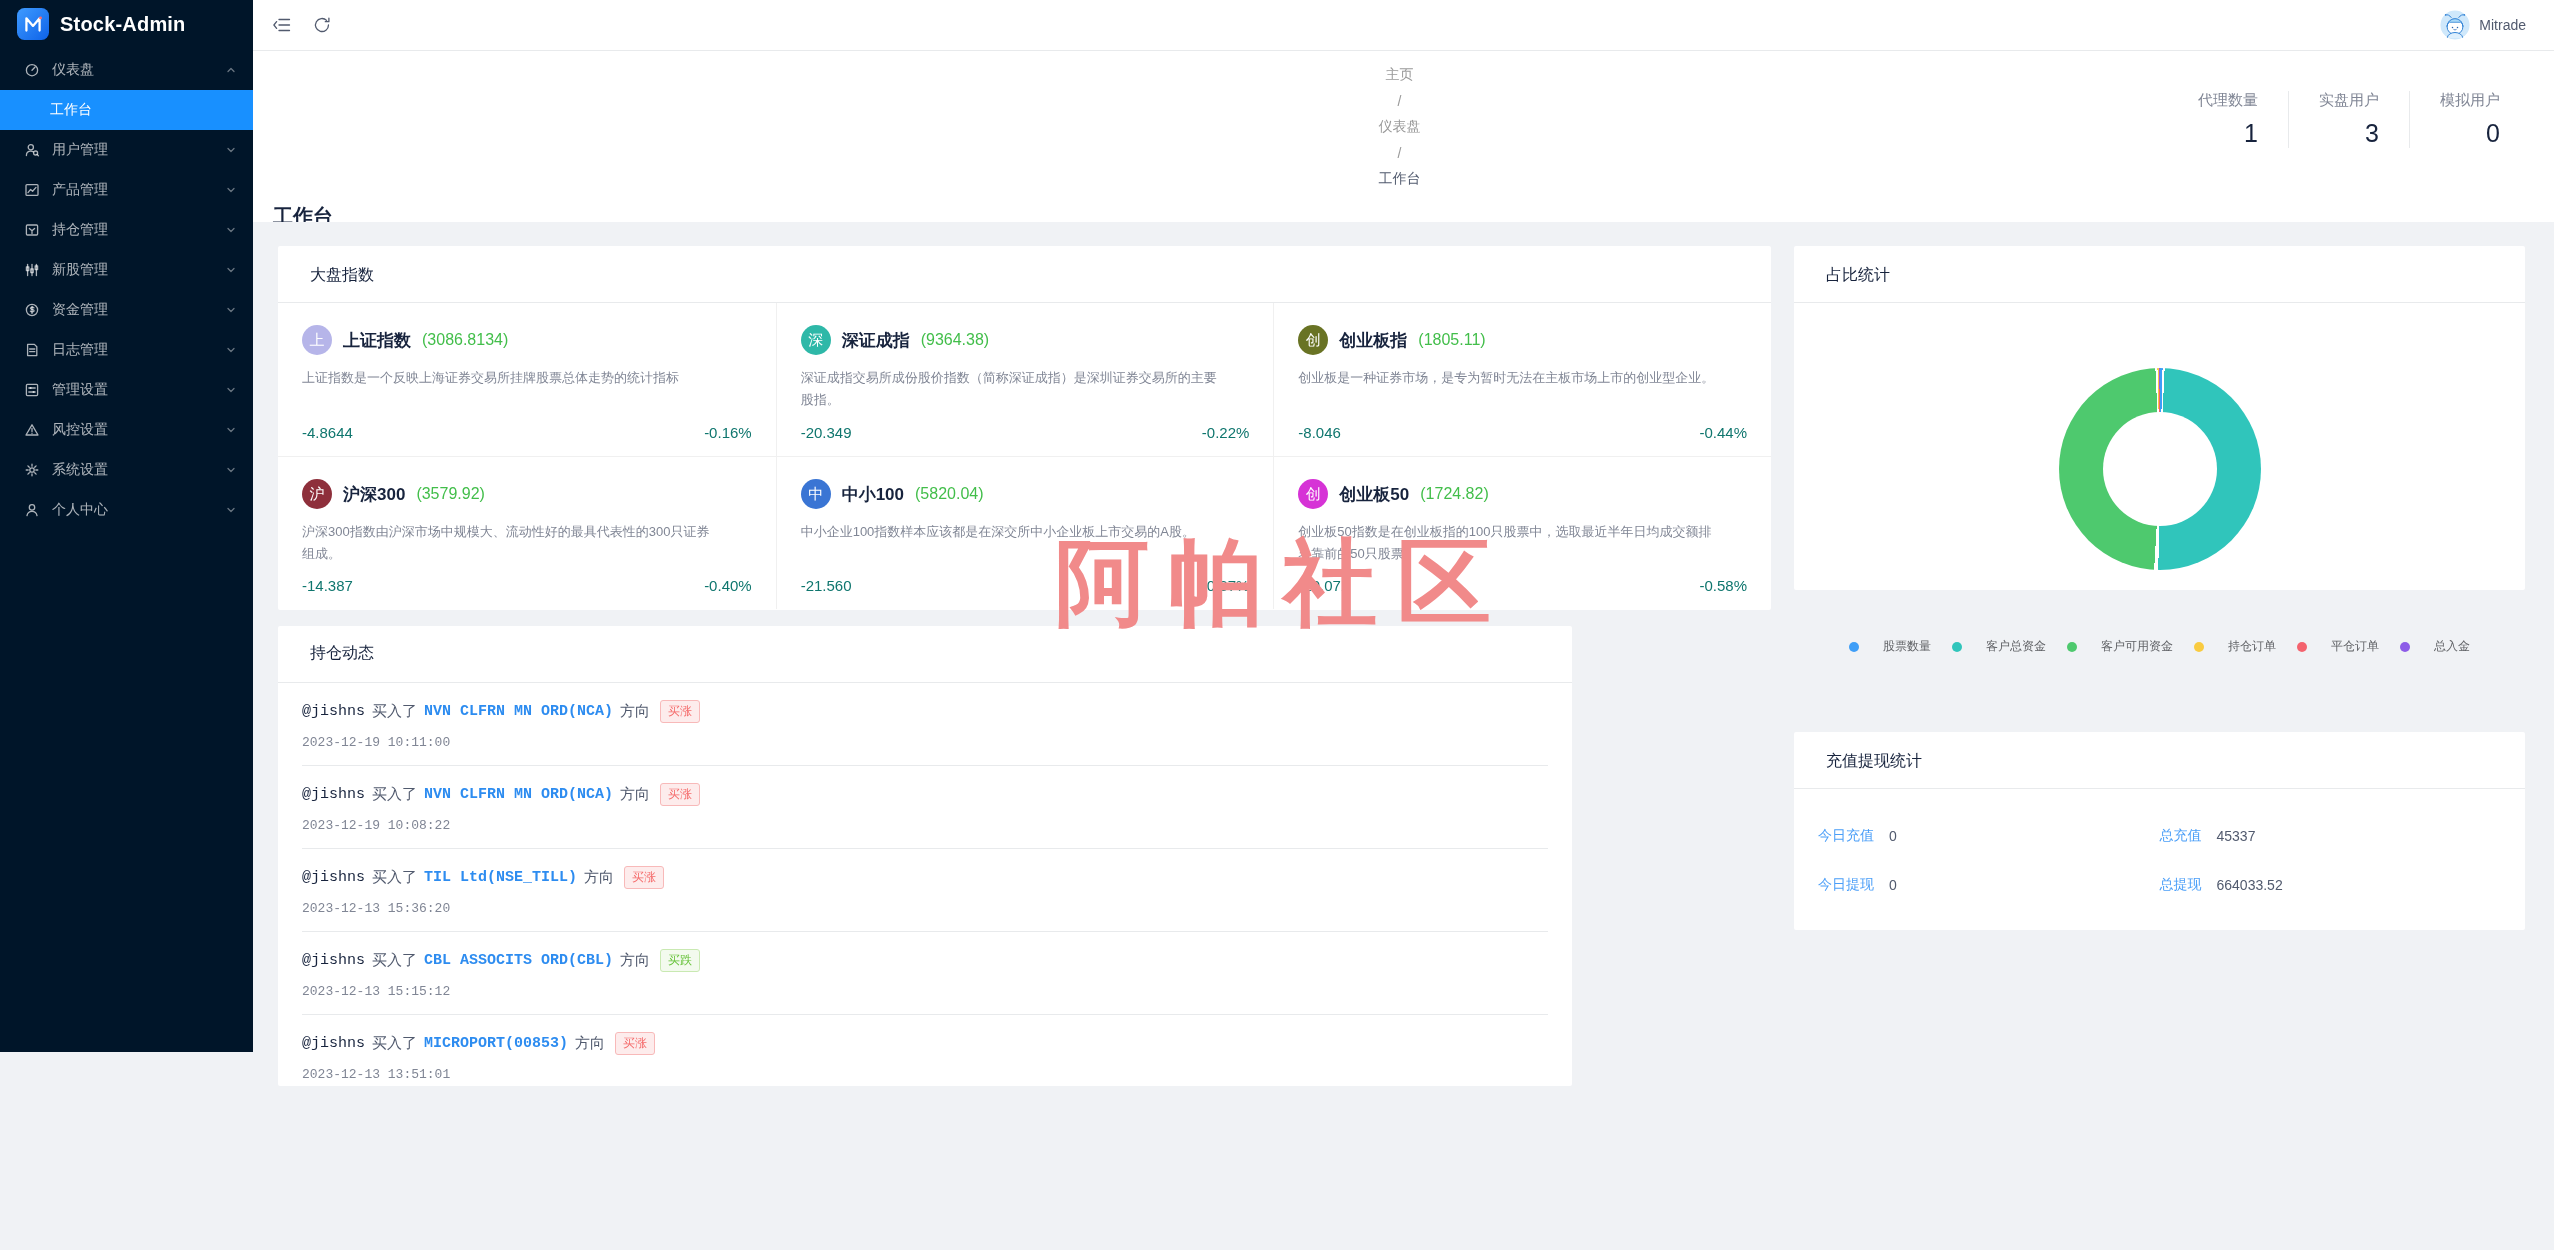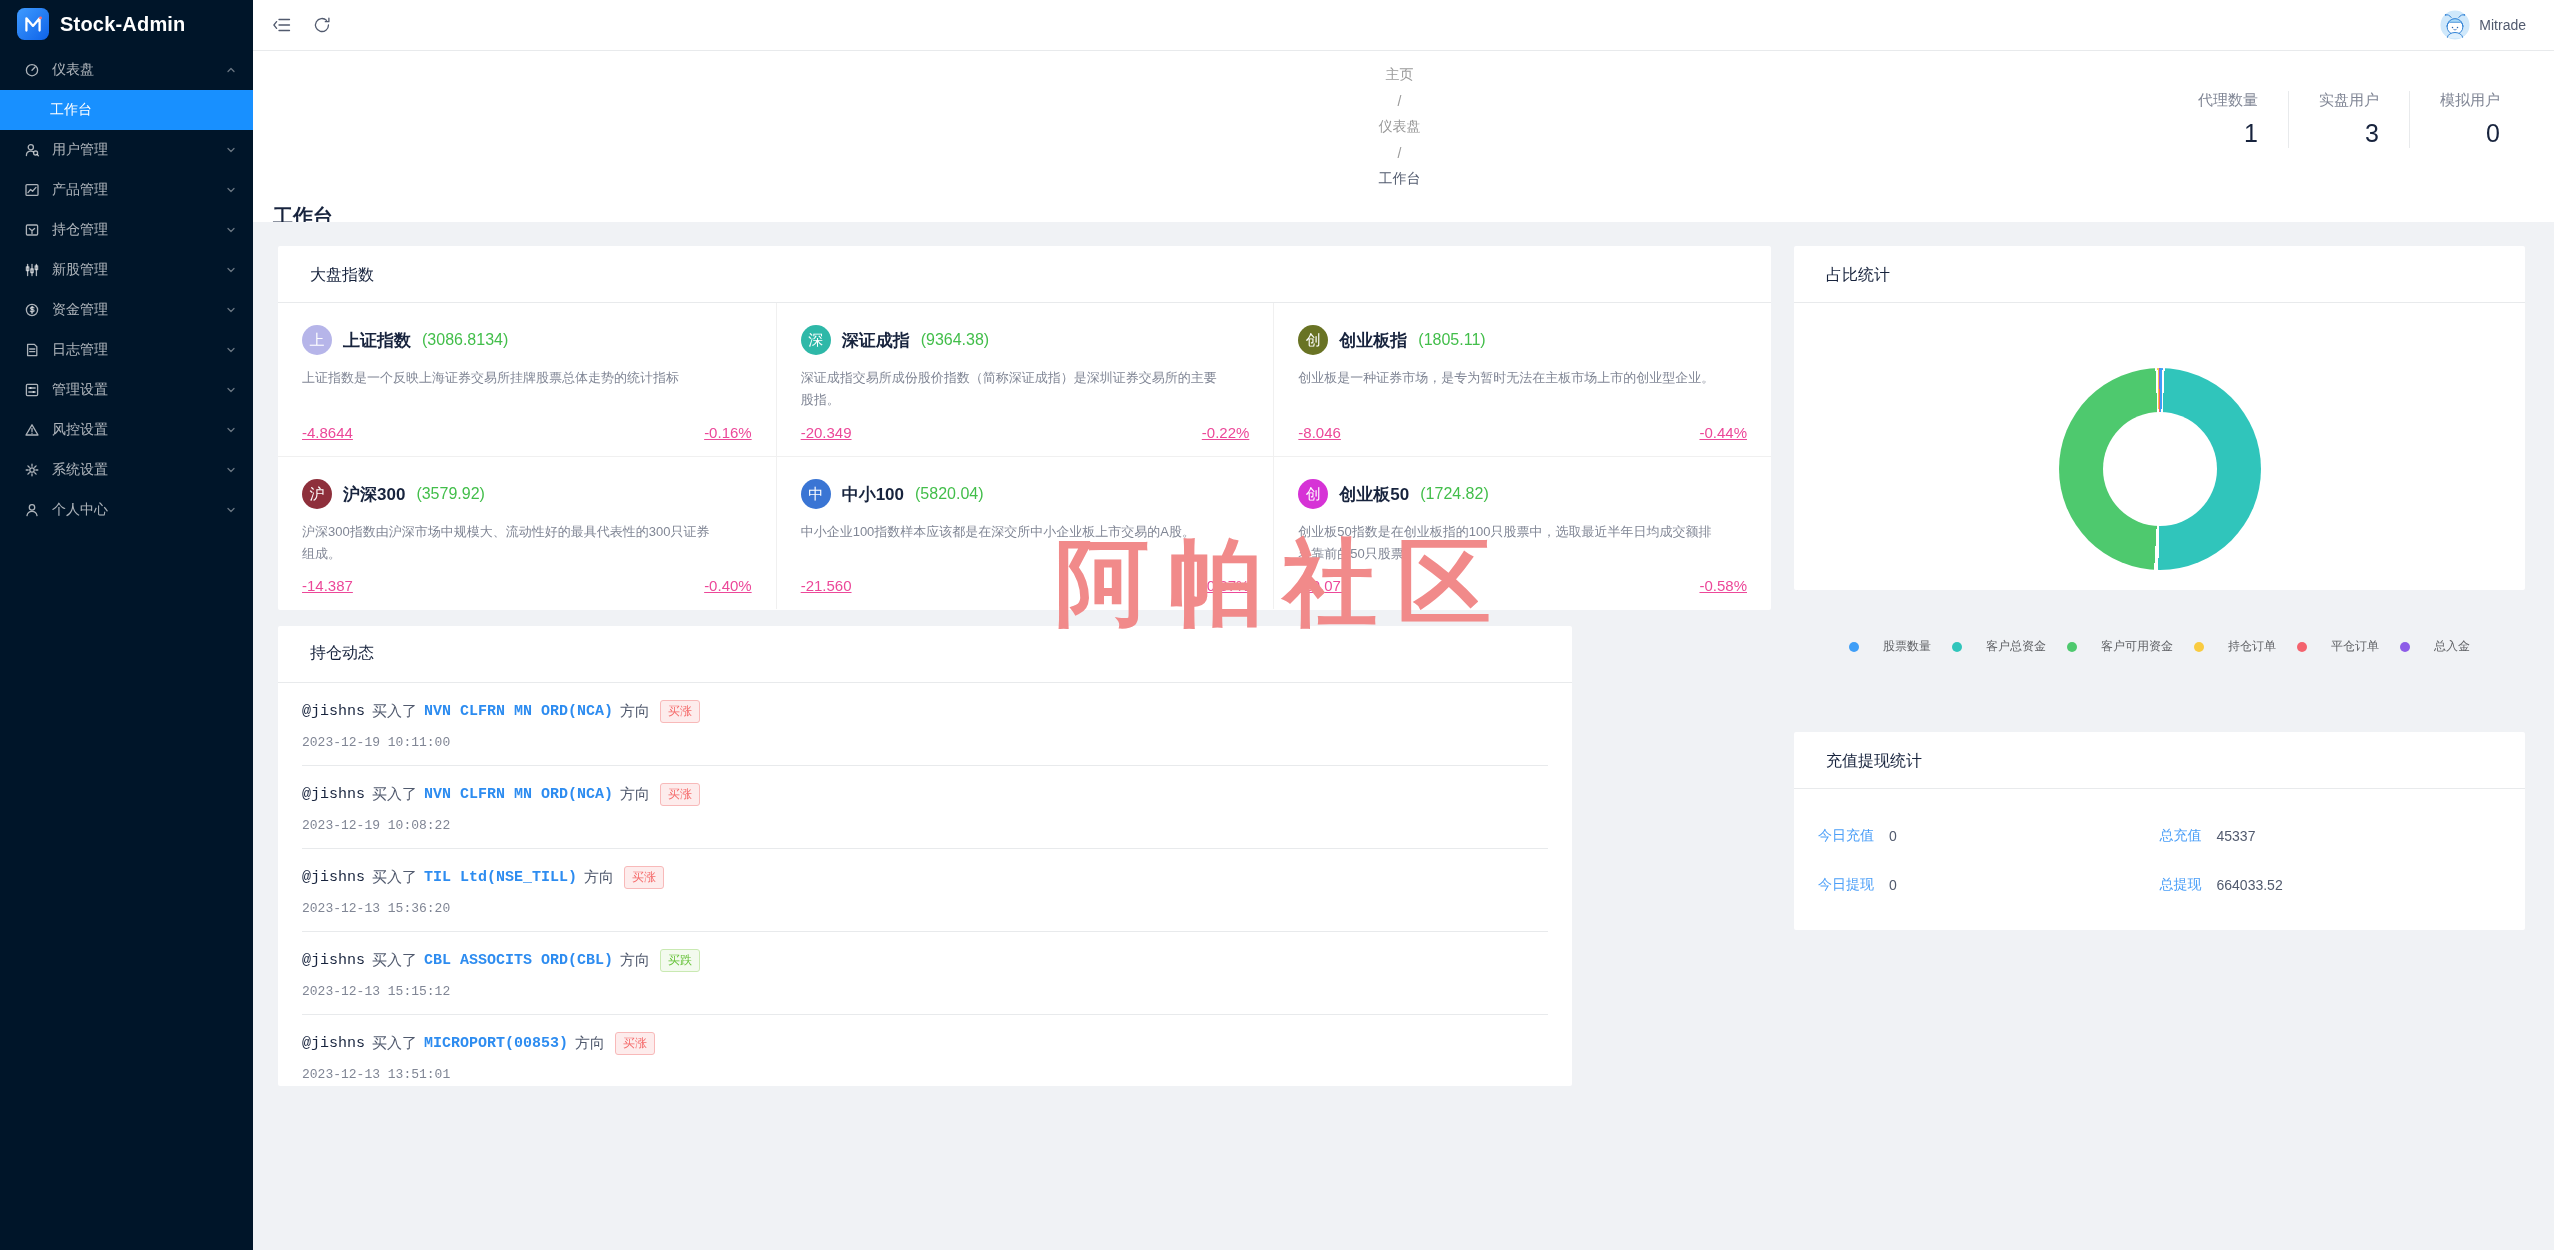--- a/index.html
+++ b/index.html
@@ -3,21 +3,21 @@
 <meta charset="utf-8">
 <style>
   * { margin:0; padding:0; box-sizing:border-box; }
   html,body { width:2554px; height:1250px; }
   body {
     position:relative; overflow:hidden;
     background:#f0f2f5; color:#515a6e;
     font-family:"Liberation Sans","DejaVu Sans",sans-serif;
   }
   
-  .sidebar { position:absolute; left:0; top:0; width:253px; height:1250px; background:#001529; z-index:10; }
+  .sidebar { position:absolute; left:0; top:0; width:253px; height:1052px; background:#001529; z-index:10; }
   .logo-row { height:48px; display:flex; align-items:center; gap:11px; padding-left:17px; cursor:pointer; }
   .logo-icon { width:32px; height:32px; flex:none; }
   .logo-text { color:#fff; font-size:20px; font-weight:bold; letter-spacing:.2px; }
   .menu { margin-top:2px; }
   .menu-item { position:relative; height:40px; display:flex; align-items:center; gap:12px;
     padding-left:24px; font-size:14px; color:rgba(255,255,255,.68); cursor:pointer; }
   .menu-item .mi { width:16px; height:16px; flex:none; }
   .menu-item .chev { position:absolute; right:16px; width:12px; height:12px; opacity:.6; }
   .menu-item.child { padding-left:50px; background:#000c17; }
   .menu-item.active { background:#1890ff; color:#fff; }
@@ -52,21 +52,21 @@
   .idx-grid { display:grid; grid-template-columns:1fr 1fr 1fr; }
   .idx-cell { padding:22px 24px 15px; height:153px; display:flex; flex-direction:column; }
   .idx-cell.bl { border-left:1px solid #f0f0f0; }
   .idx-cell.bt { border-top:1px solid #f0f0f0; }
   .idx-top { display:flex; align-items:center; gap:11px; }
   .idx-badge { width:30px; height:30px; border-radius:50%; color:#fff; font-size:15px;
     display:flex; align-items:center; justify-content:center; flex:none; }
   .idx-name { font-size:17px; font-weight:bold; color:#17233d; }
   .idx-value { font-size:16px; color:#42be4a; }
   .idx-desc { margin-top:12px; font-size:13px; color:#808695; line-height:1.7; padding-right:30px; }
-  .idx-bottom { margin-top:auto; display:flex; justify-content:space-between; font-size:15px; color:#ec4899;text-decoration:underline; }
+  .idx-bottom { margin-top:auto; display:flex; justify-content:space-between; font-size:15px; color:#0f766e; }
   #card-positions { left:25px; top:404px; width:1294px; height:460px;font-family:Liberation Mono, monospace; }
   .pos-row { margin:0 24px; padding:17px 0 15px; border-bottom:1px solid #e8eaec; }
   .pos-row:last-child { border-bottom:none; }
   .pos-line1 { font-size:15px; color:#515a6e; display:flex; align-items:center; }
   .pos-user { color:#17233d; margin-right:7px; }
   .pos-action { margin-right:7px; }
   .pos-stock { color:#2d8cf0; font-weight:bold; margin-right:7px; cursor:pointer; }
   .pos-dir { margin-right:10px; }
   .tag { font-size:12px; padding:2px 7px; border-radius:3px; border:1px solid; }
   .tag[data-type="red"] { color:#f56c6c; background:#fdecec; border-color:#f8b9b9; }

